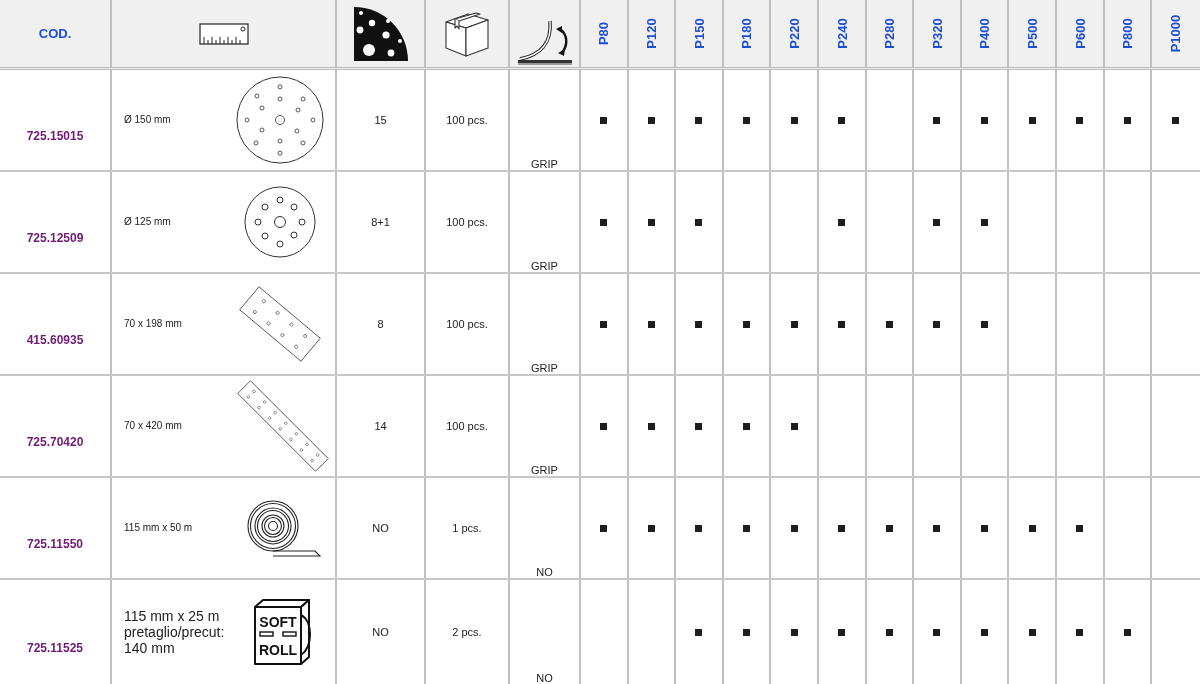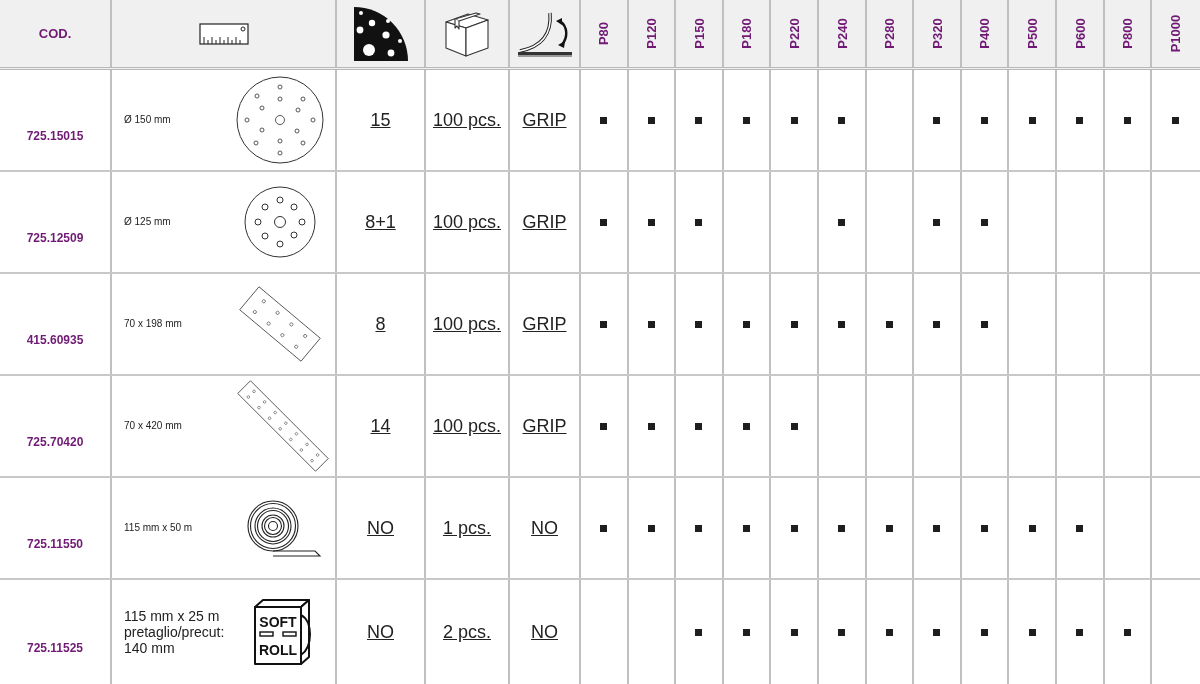--- a/index.html
+++ b/index.html
@@ -5,29 +5,29 @@
   html, body { margin:0; padding:0; background:#ffffff; }
   body { width:1200px; height:684px; overflow:hidden; font-family:"Liberation Sans", sans-serif; color:#222; }
   .table { position:relative; width:1200px; height:684px; }
   .hdr { position:absolute; left:0; top:0; width:1200px; height:70px; background:#f0f0f0; border-bottom:3px double #b8b8b8; box-sizing:border-box; display:flex; }
   .row { position:absolute; left:0; width:1200px; height:102px; border-bottom:2px solid #c8c8c8; box-sizing:border-box; display:flex; }
   .cell { box-sizing:border-box; border-right:2px solid #c0c0c0; height:100%; display:flex; align-items:center; justify-content:center; position:relative; }
   .c-code { width:112px; }
   .c-size { width:225px; justify-content:flex-start; }
   .c-holes { width:89px; }
   .c-pack { width:84px; }
-  .c-grip { width:71px; }
+  .c-grip { width:71px;align-items:flex-end; }
   .c-grit { width:47.6px; }
   .c-grit:last-child { border-right:none; }
-  .hdr .cell { font-size:13px; font-weight:bold; color:#701a75; }
+  .hdr .cell { font-size:13px; font-weight:bold; color:#1d4ed8; }
   .vtext { transform:rotate(-90deg); white-space:nowrap; font-weight:bold; font-size:13px; }
   .code { font-weight:bold; font-size:12px; color:#701a75;margin-top:32px; }
   .size-text { font-size:10px; padding-left:12px; width:110px; line-height:16px; }
   .size-img { position:absolute; right:10px; top:50%; transform:translateY(-50%); }
-  .val { font-size:18px;text-decoration:underline; }
+  .val { font-size:11px; }
   .dot { width:7px; height:7px; background:#1e1e1e; display:inline-block; }
 </style>
 </head>
 <body>
 
 <div class="table">
 
   <div class="hdr">
     <div class="cell c-code">
         <span>COD.</span>

